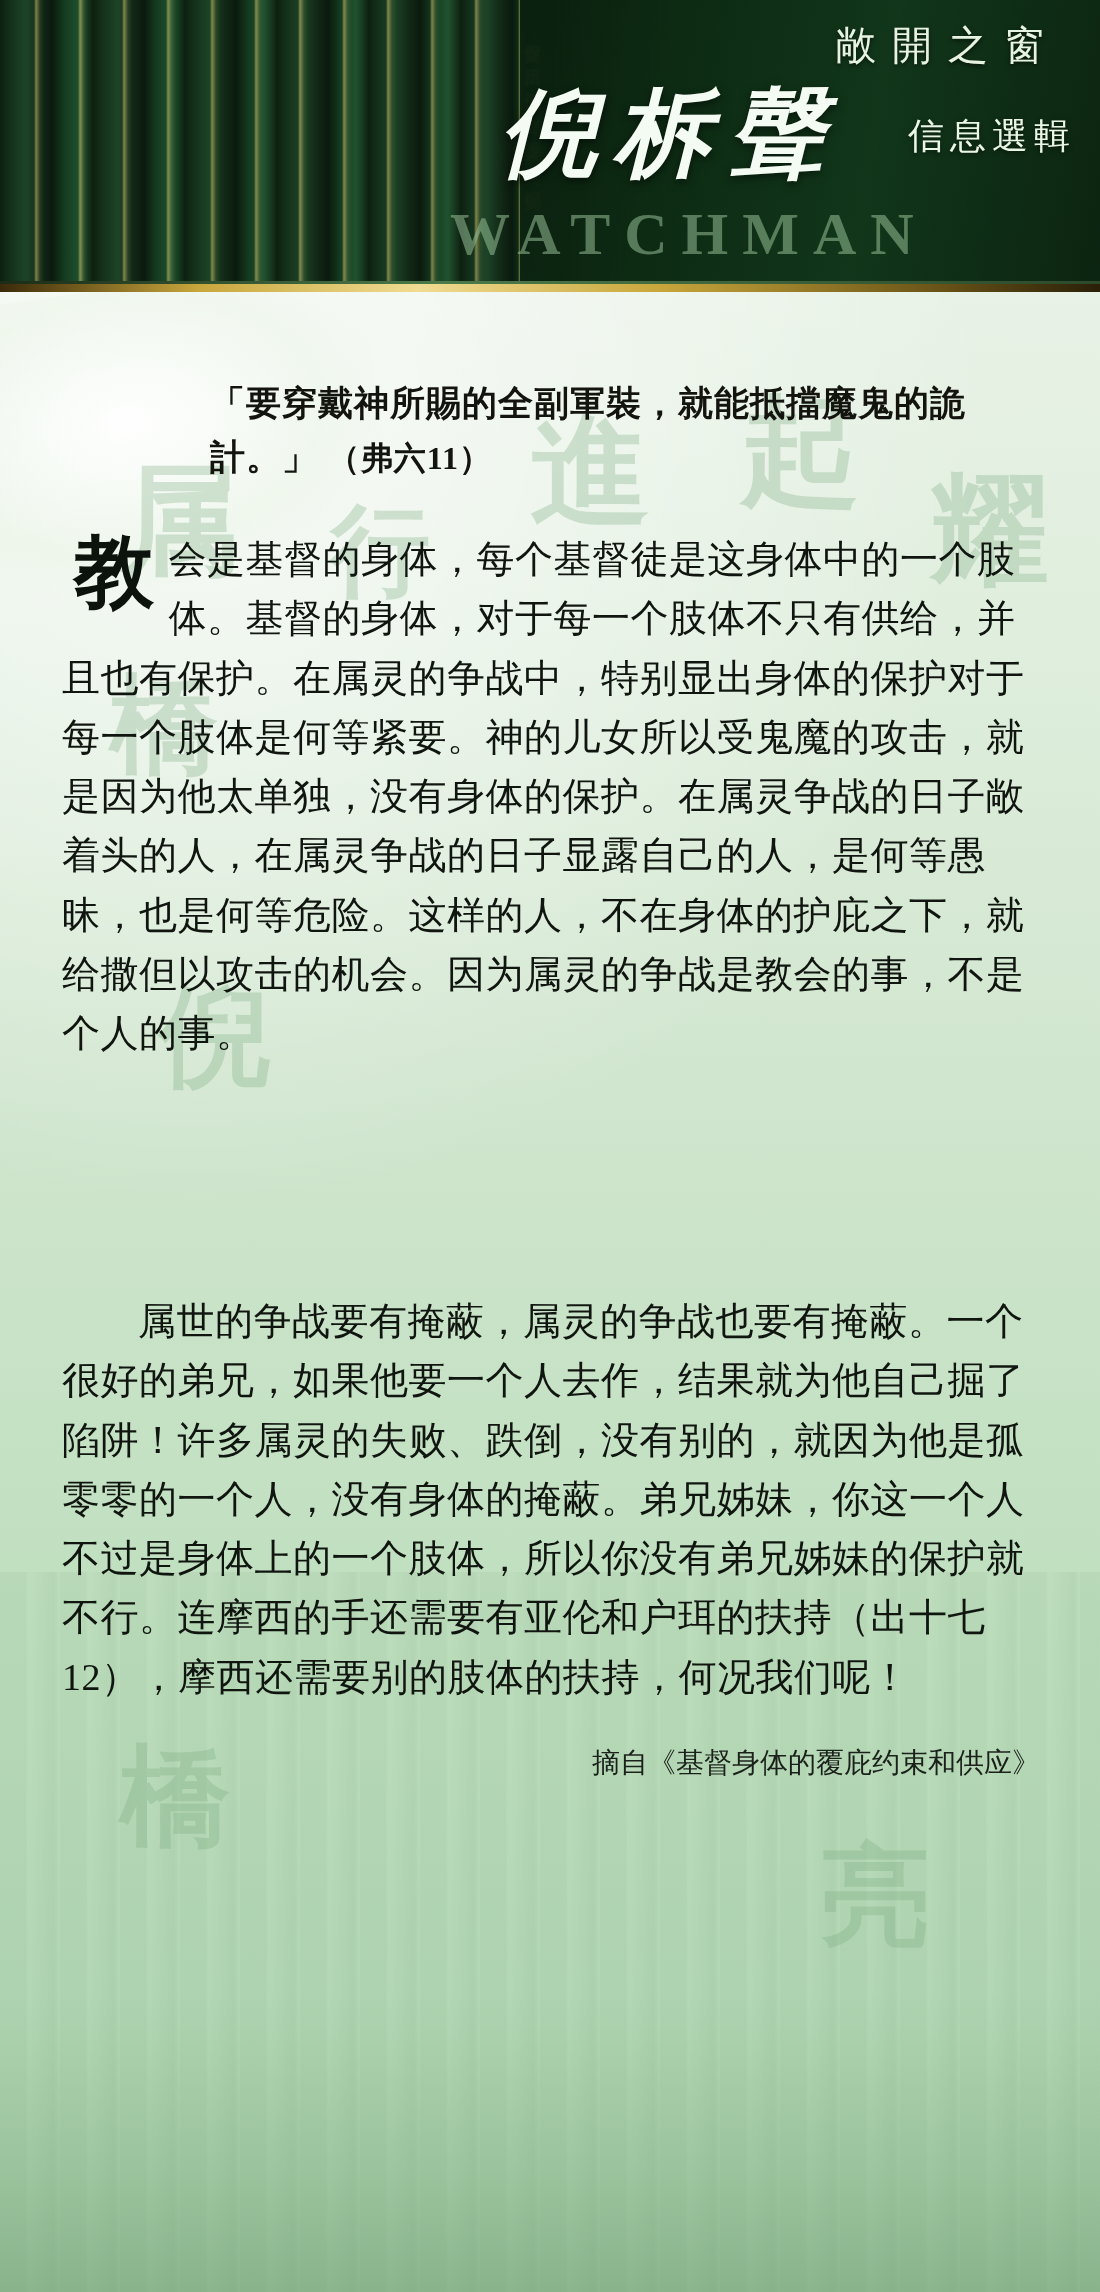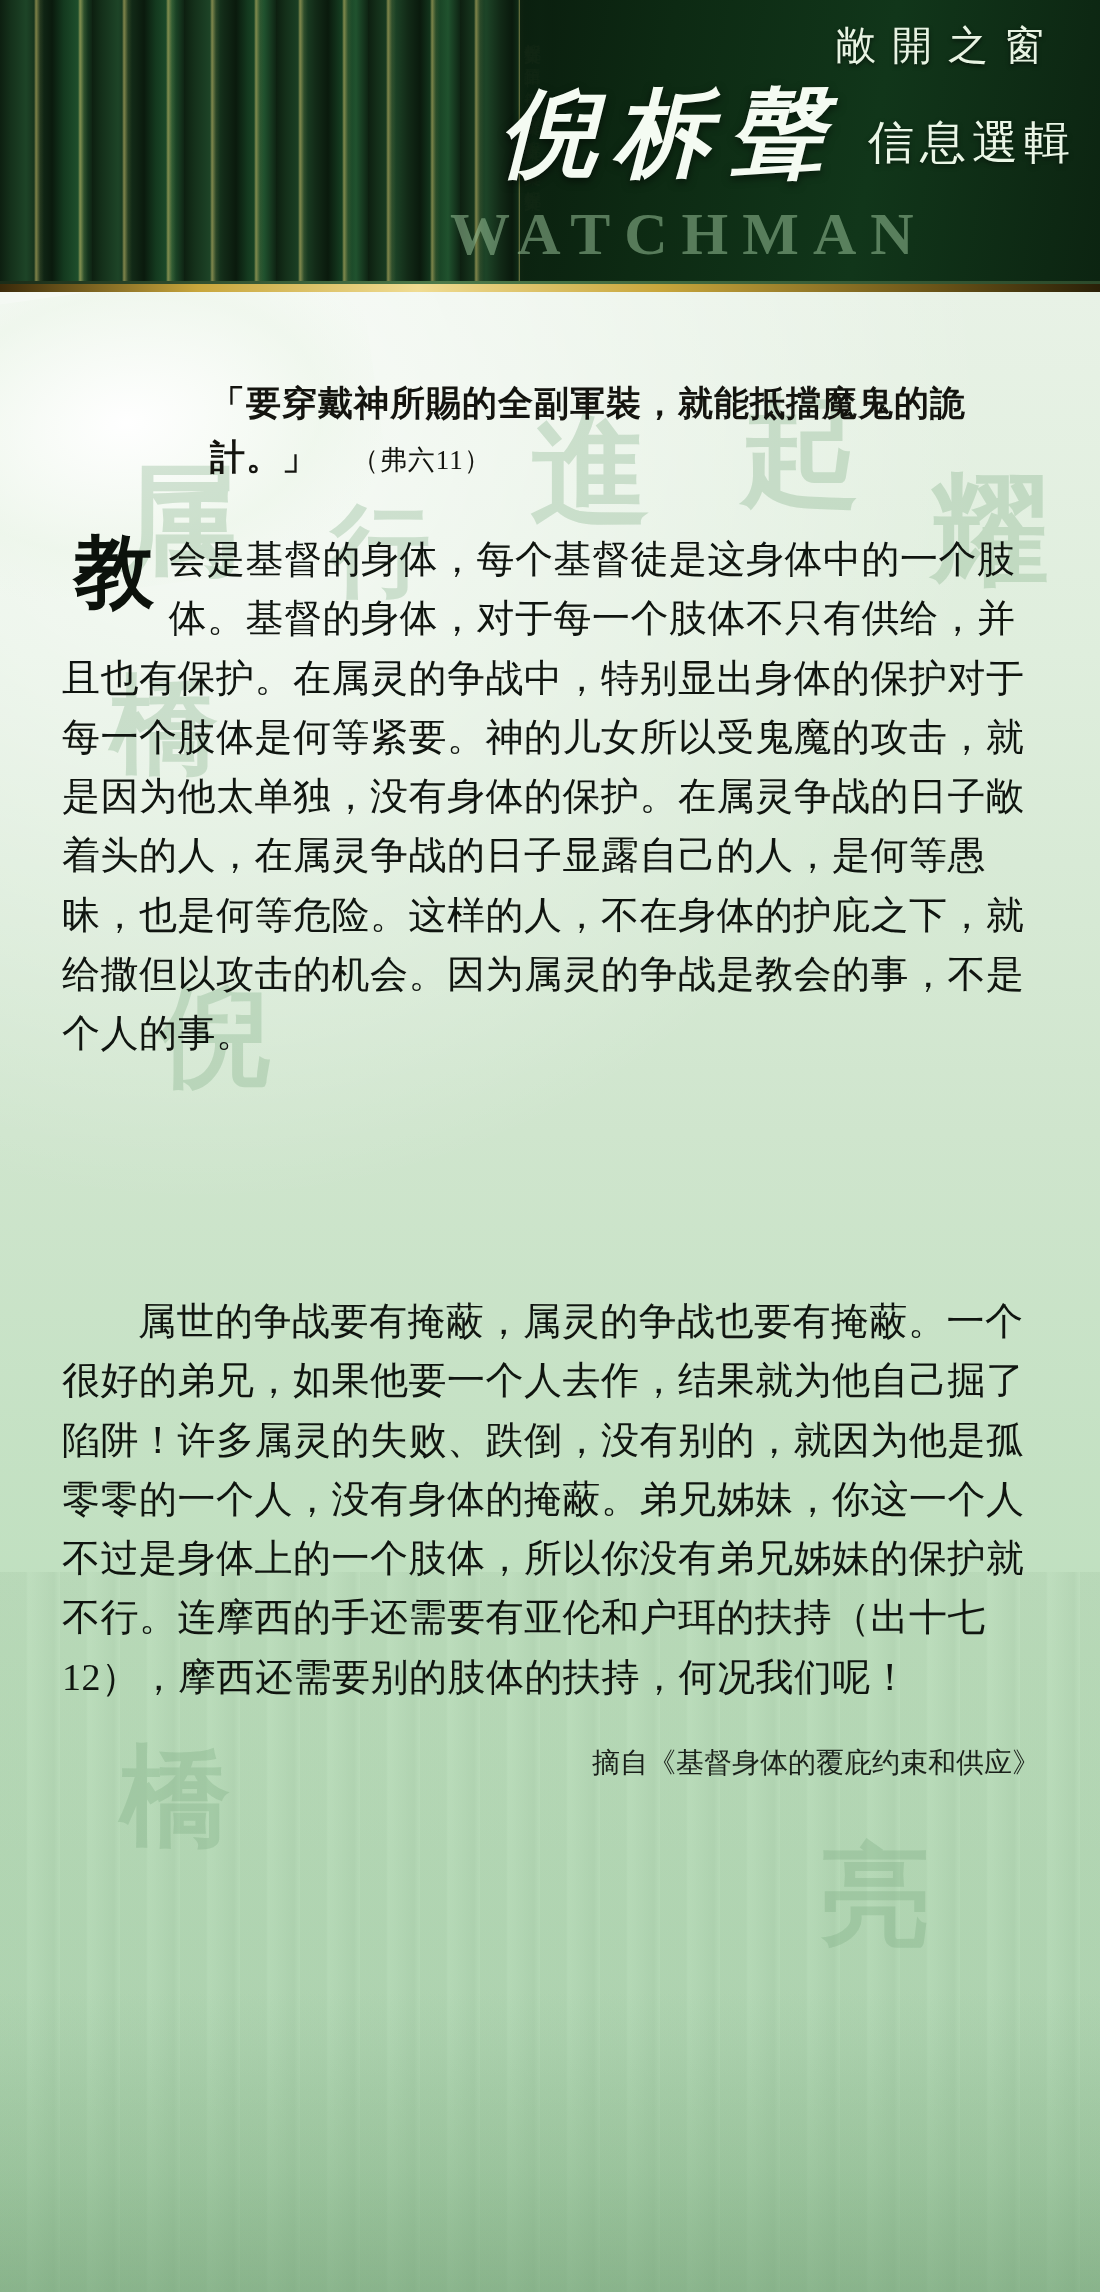--- a/index.html
+++ b/index.html
@@ -99,21 +99,21 @@
     color: #f4fbf2;
     letter-spacing: 18px;
     font-family: "Liberation Serif", "DejaVu Serif", serif;
     font-weight: 700;
     text-shadow: 0 3px 8px rgba(0,0,0,0.55);
     font-style: italic;
   }
   .xuanji {
     position: absolute;
     right: 24px; top: 112px;
-    font-size: 46px;
+    font-size: 36px;
     color: #eaf6e6;
     letter-spacing: 6px;
     text-shadow: 0 2px 5px rgba(0,0,0,0.5);
   }
   .watchman {
     position: absolute;
     left: 450px; top: 200px;
     font-size: 60px;
     letter-spacing: 14px;
     color: rgba(150,190,150,0.55);
@@ -191,23 +191,22 @@
     left: 210px; top: 85px;
     width: 790px;
     font-size: 35px;
     line-height: 1.55;
     color: #14140f;
     font-family: "Liberation Serif", "DejaVu Serif", serif;
     font-weight: 700;
     letter-spacing: 1px;
   }
   .verse .ref {
-    font-weight: 400;
-    font-size: 27px;
-    margin-left: 24px;
+    font-weight: 700;
+    font-size: 32px;
   }
 
   .article {
     position: absolute;
     left: 62px; top: 238px;
     width: 980px;
     font-size: 38px;
     line-height: 1.56;
     color: #101510;
     font-family: "Liberation Serif", "DejaVu Serif", serif;

